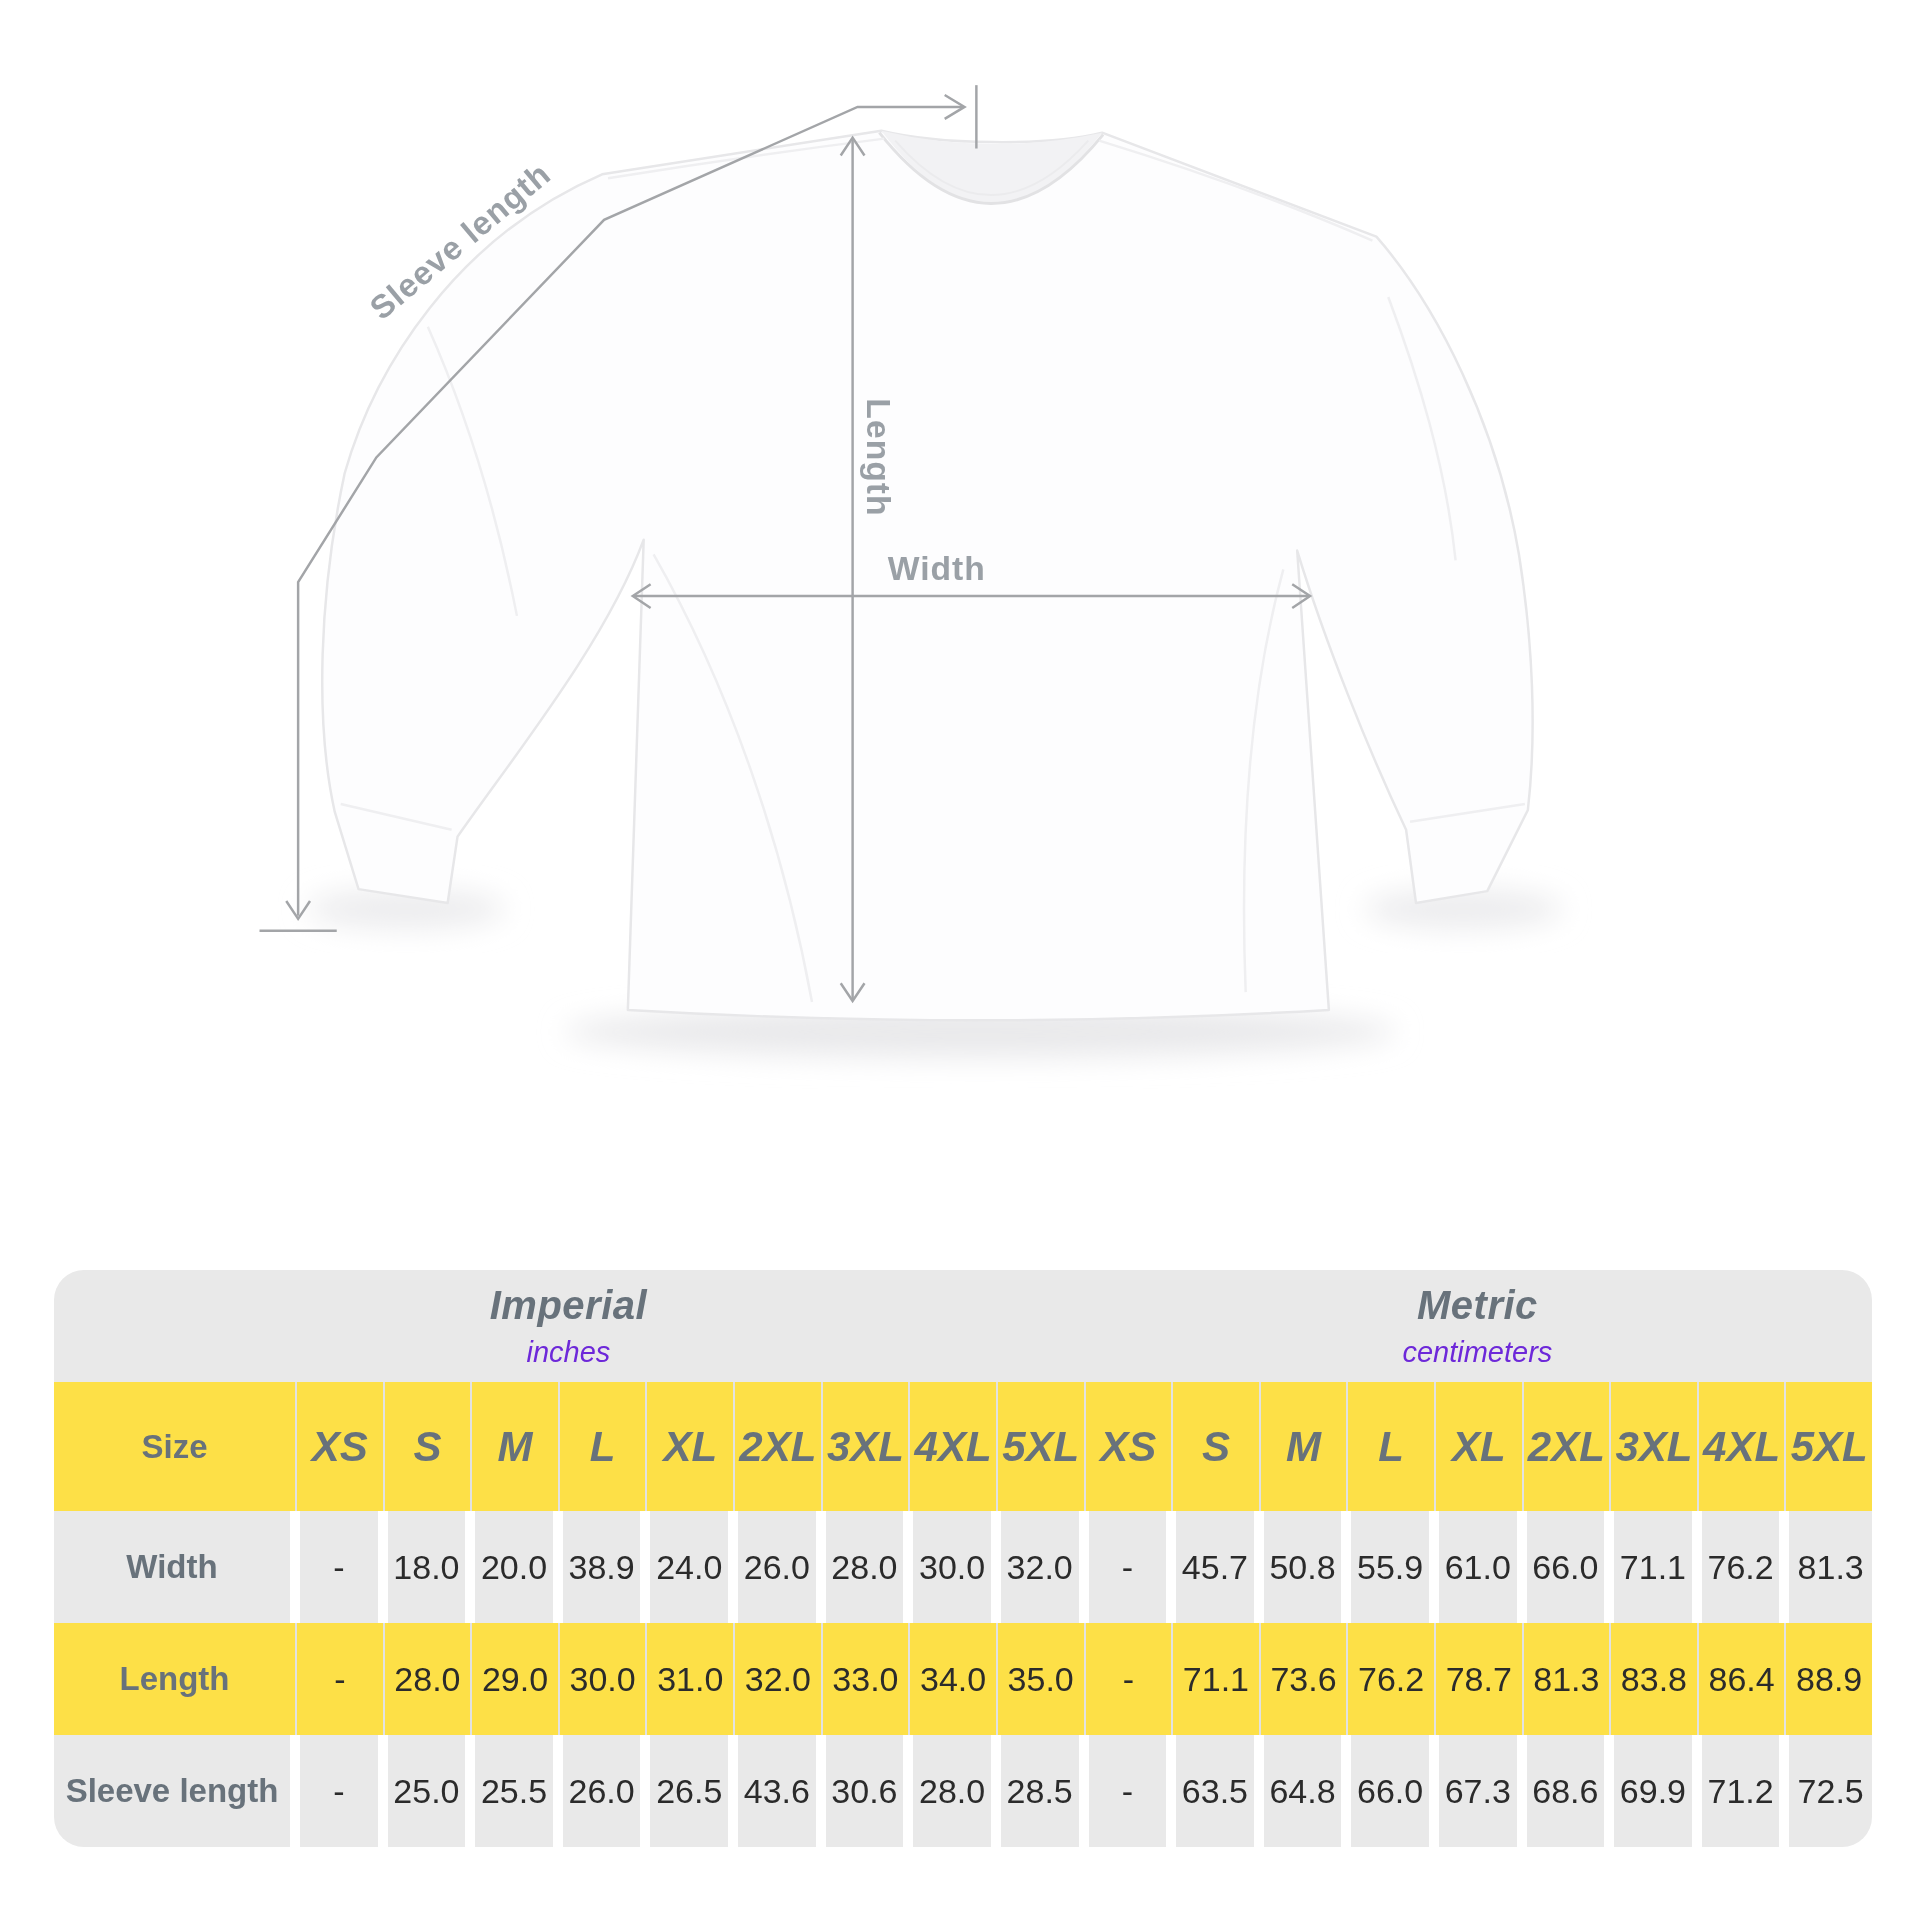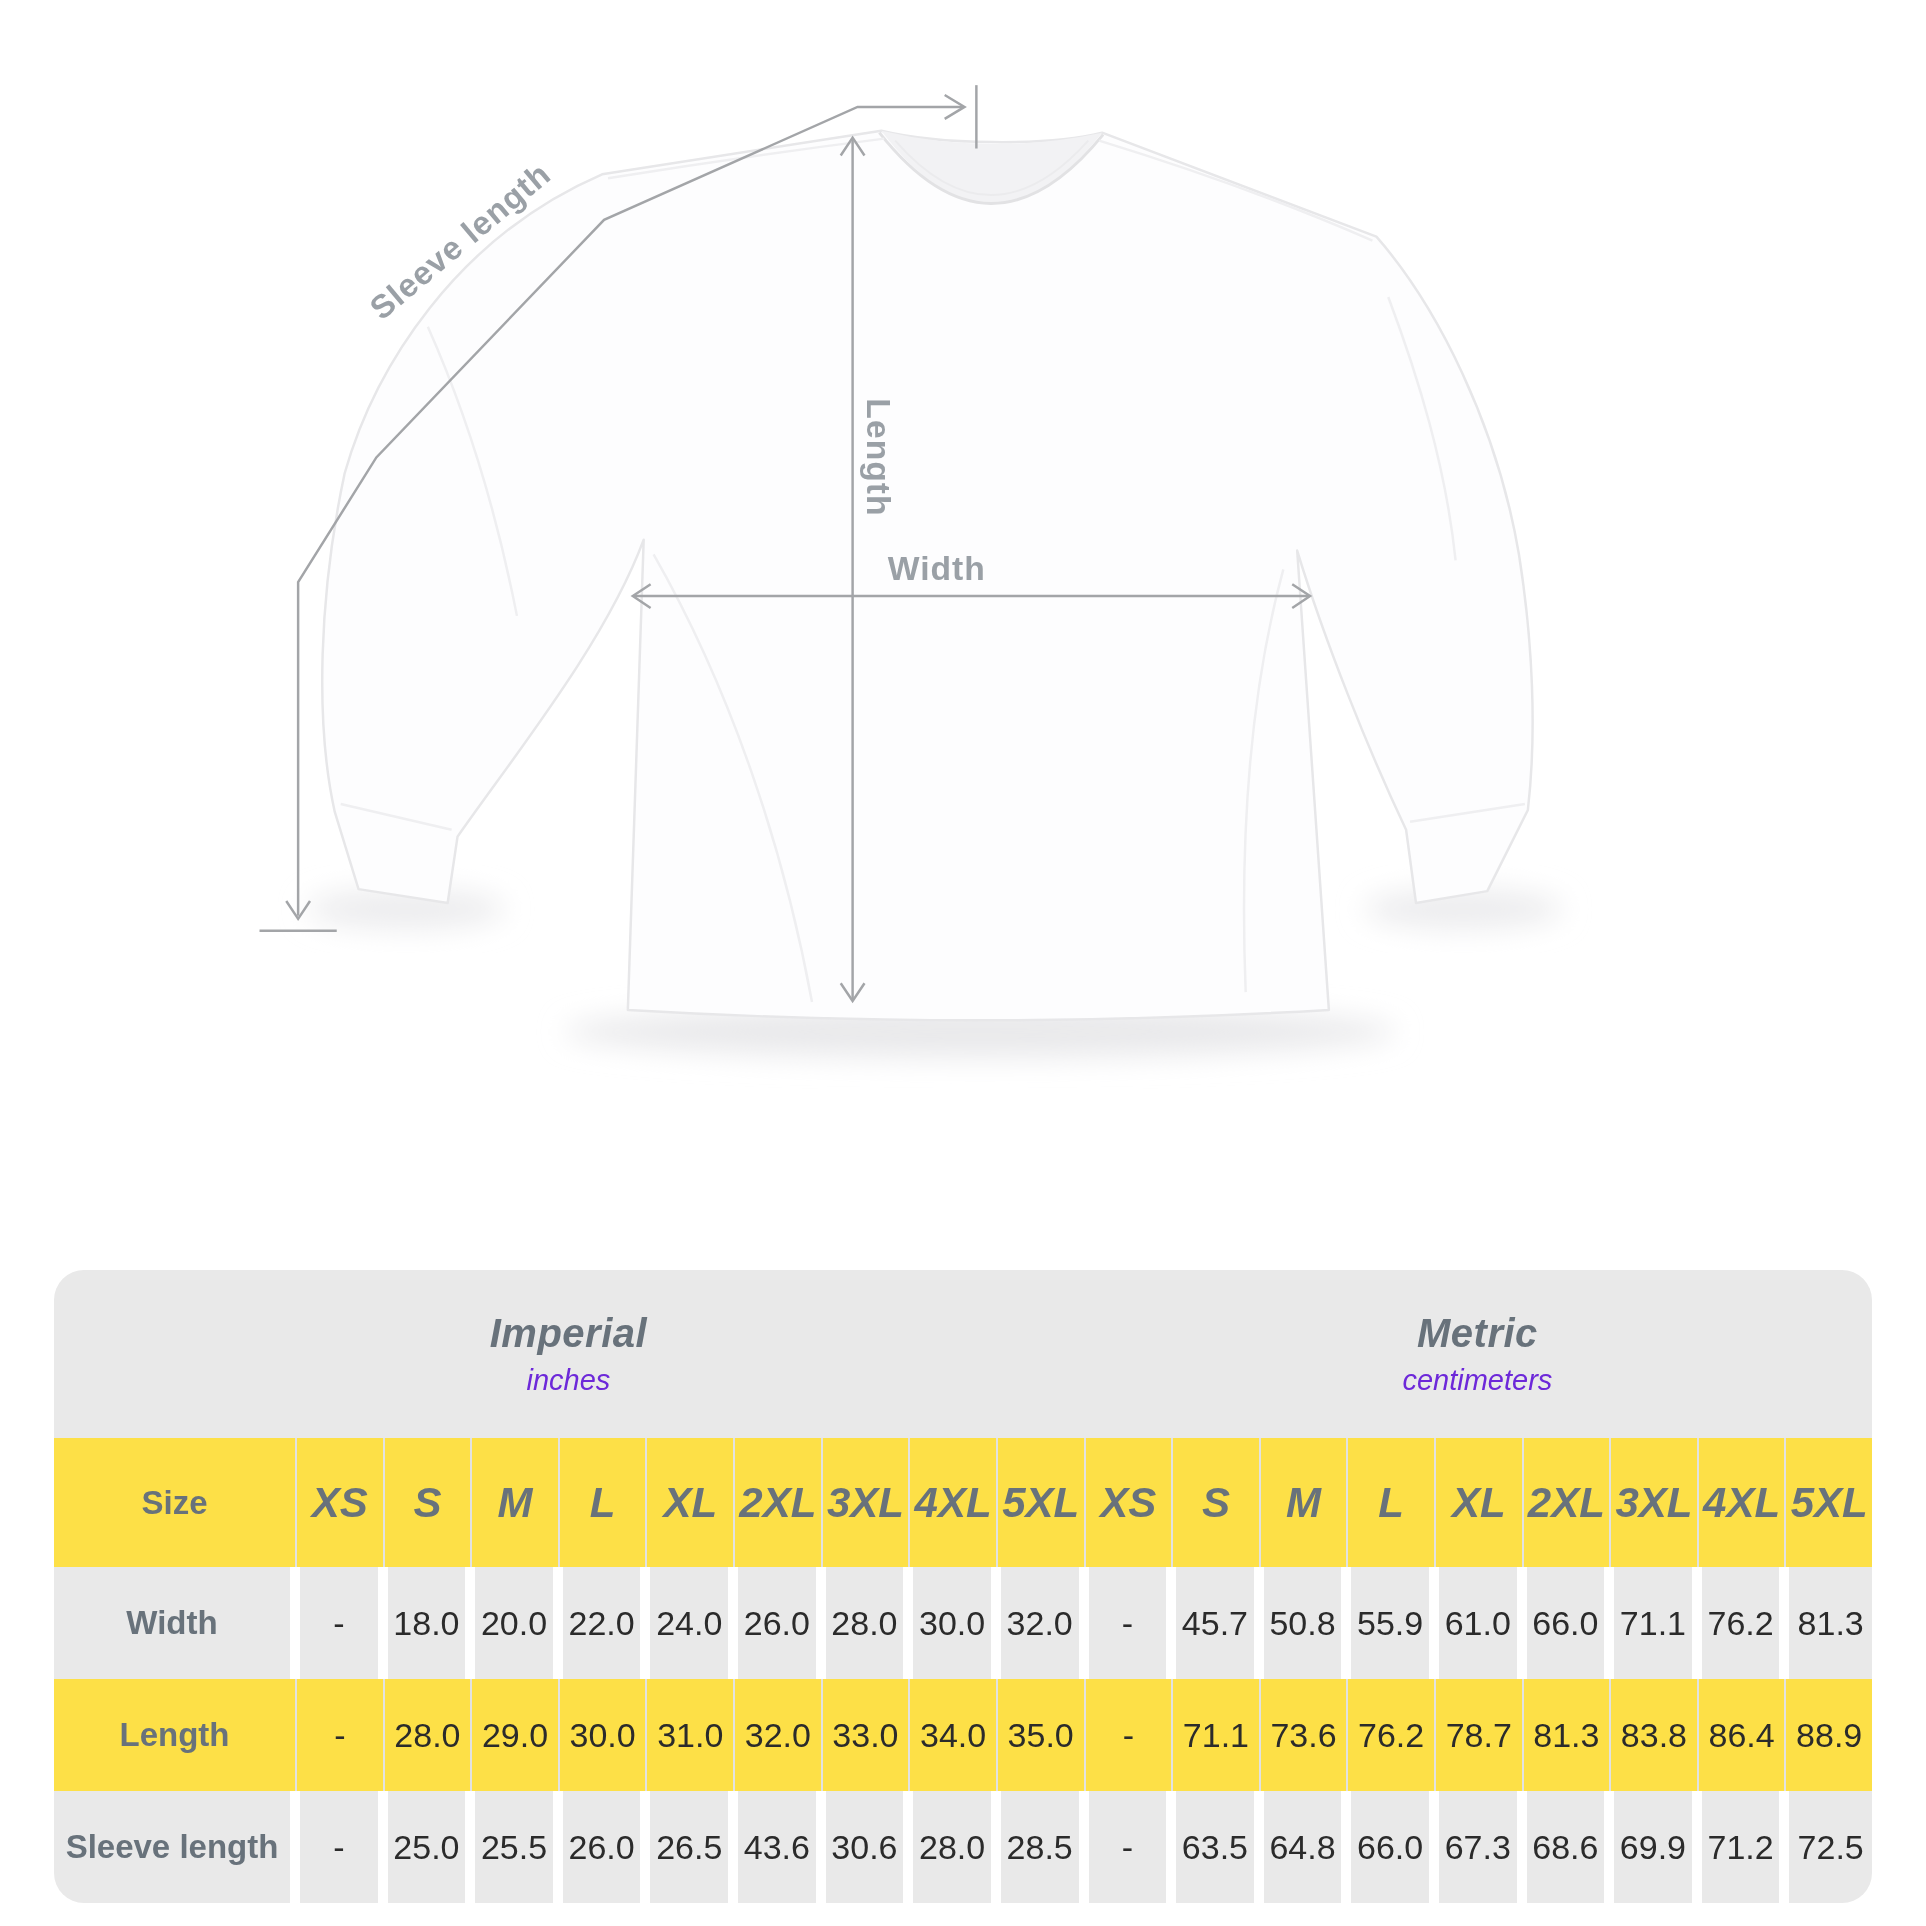--- a/index.html
+++ b/index.html
@@ -29,21 +29,21 @@
     font-style:italic; color:#4c4e50;
   }
 
   
   .size-table {
     position:absolute; left:54px; top:1270px; width:1818px;
     border-radius:30px; overflow:hidden; background:#ffffff;
   }
   .band {
     display:grid; grid-template-columns:1039fr 797fr;
-    background:#e9e9e9; height:168px;
+    background:#e9e9e9; height:112px;
   }
   .band-cell { display:flex; flex-direction:column; align-items:center; justify-content:center; }
   .band-title { font-size:40px; font-weight:bold; font-style:italic; color:#68727b; letter-spacing:0.5px; }
   .band-unit { font-size:29px; font-style:italic; color:#6d28d9; margin-top:8px; }
 
   .trow { display:grid; grid-template-columns:241px repeat(18, 1fr); }
   .cell { display:flex; align-items:center; justify-content:center; min-width:0; }
   .r-header .cell { height:129px; }
   .r-data .cell { height:112px; }
 
@@ -171,21 +171,21 @@
           <div class="cell szh">2XL</div>
           <div class="cell szh">3XL</div>
           <div class="cell szh">4XL</div>
           <div class="cell szh">5XL</div>
         </div>
         <div class="trow r-grey r-data">
           <div class="cell lbl">Width</div>
           <div class="cell val">-</div>
           <div class="cell val">18.0</div>
           <div class="cell val">20.0</div>
-          <div class="cell val">22.0</div>
+          <div class="cell val">38.9</div>
           <div class="cell val">24.0</div>
           <div class="cell val">26.0</div>
           <div class="cell val">28.0</div>
           <div class="cell val">30.0</div>
           <div class="cell val">32.0</div>
           <div class="cell val">-</div>
           <div class="cell val">45.7</div>
           <div class="cell val">50.8</div>
           <div class="cell val">55.9</div>
           <div class="cell val">61.0</div>

